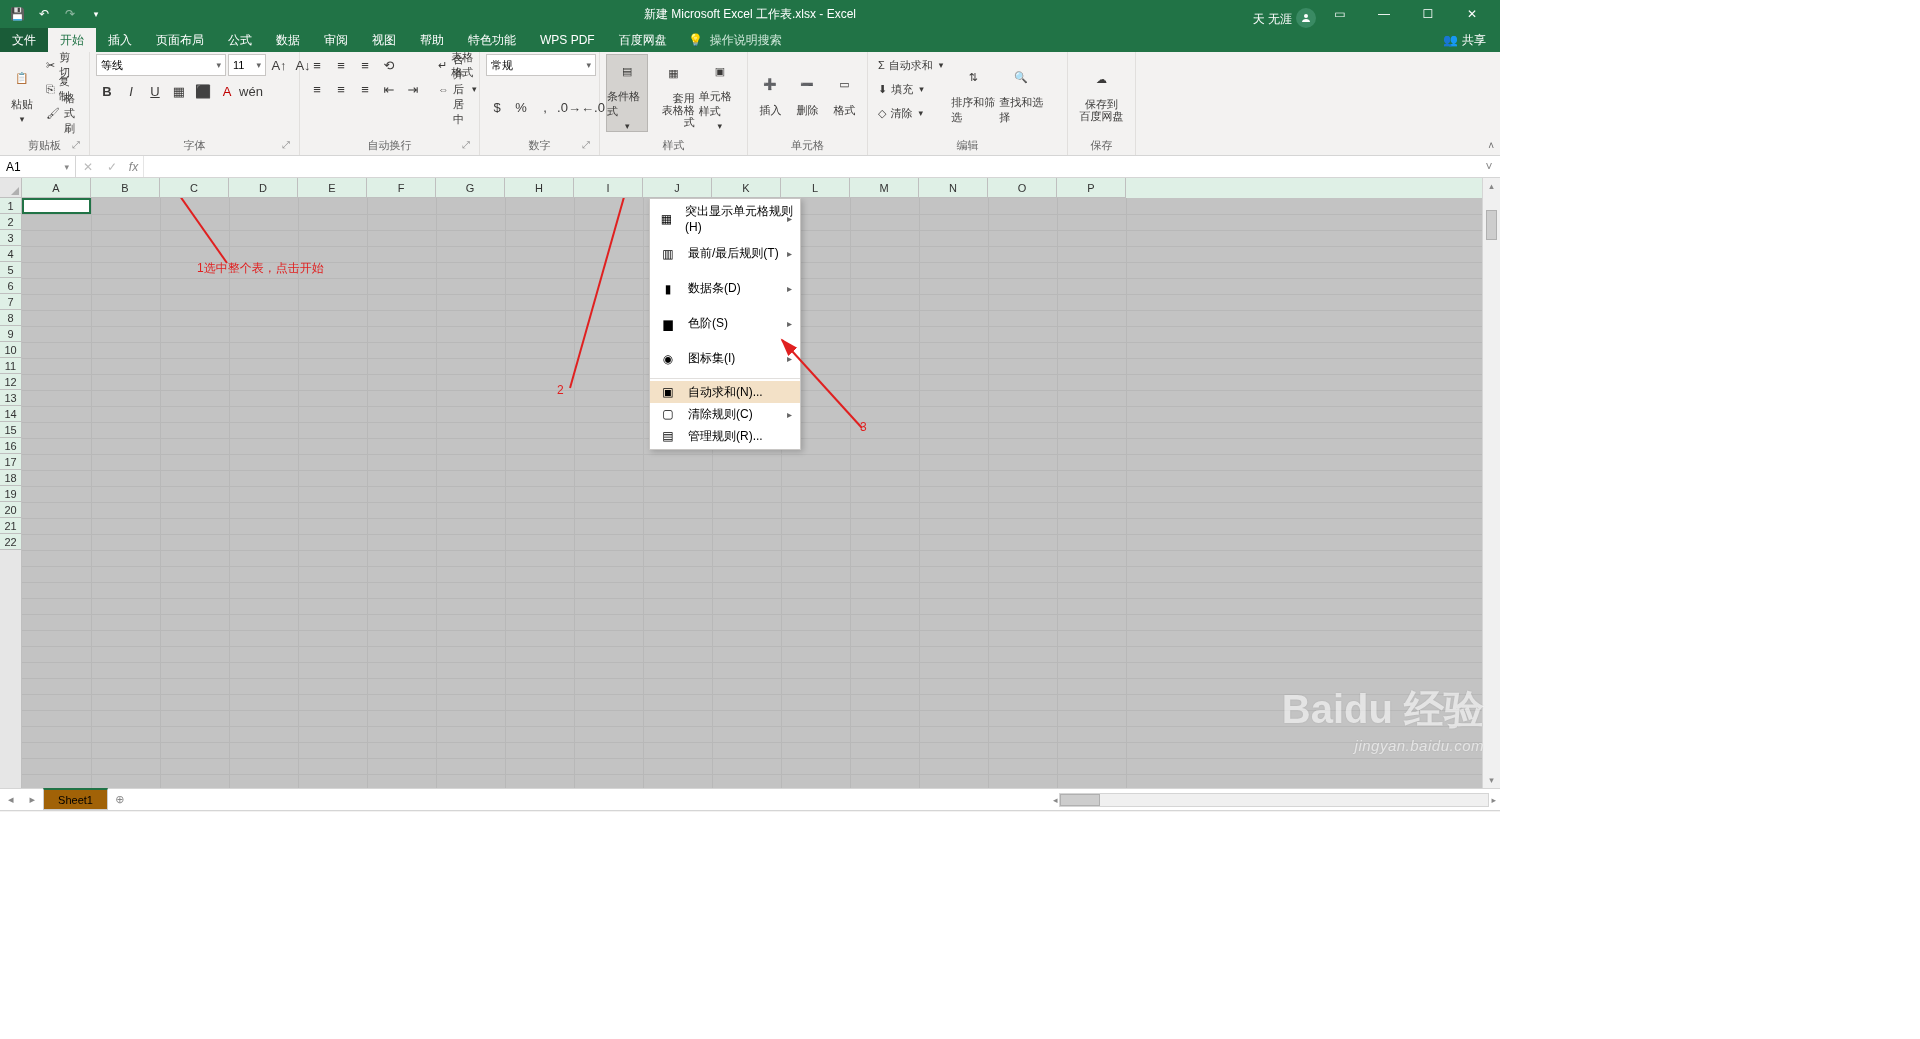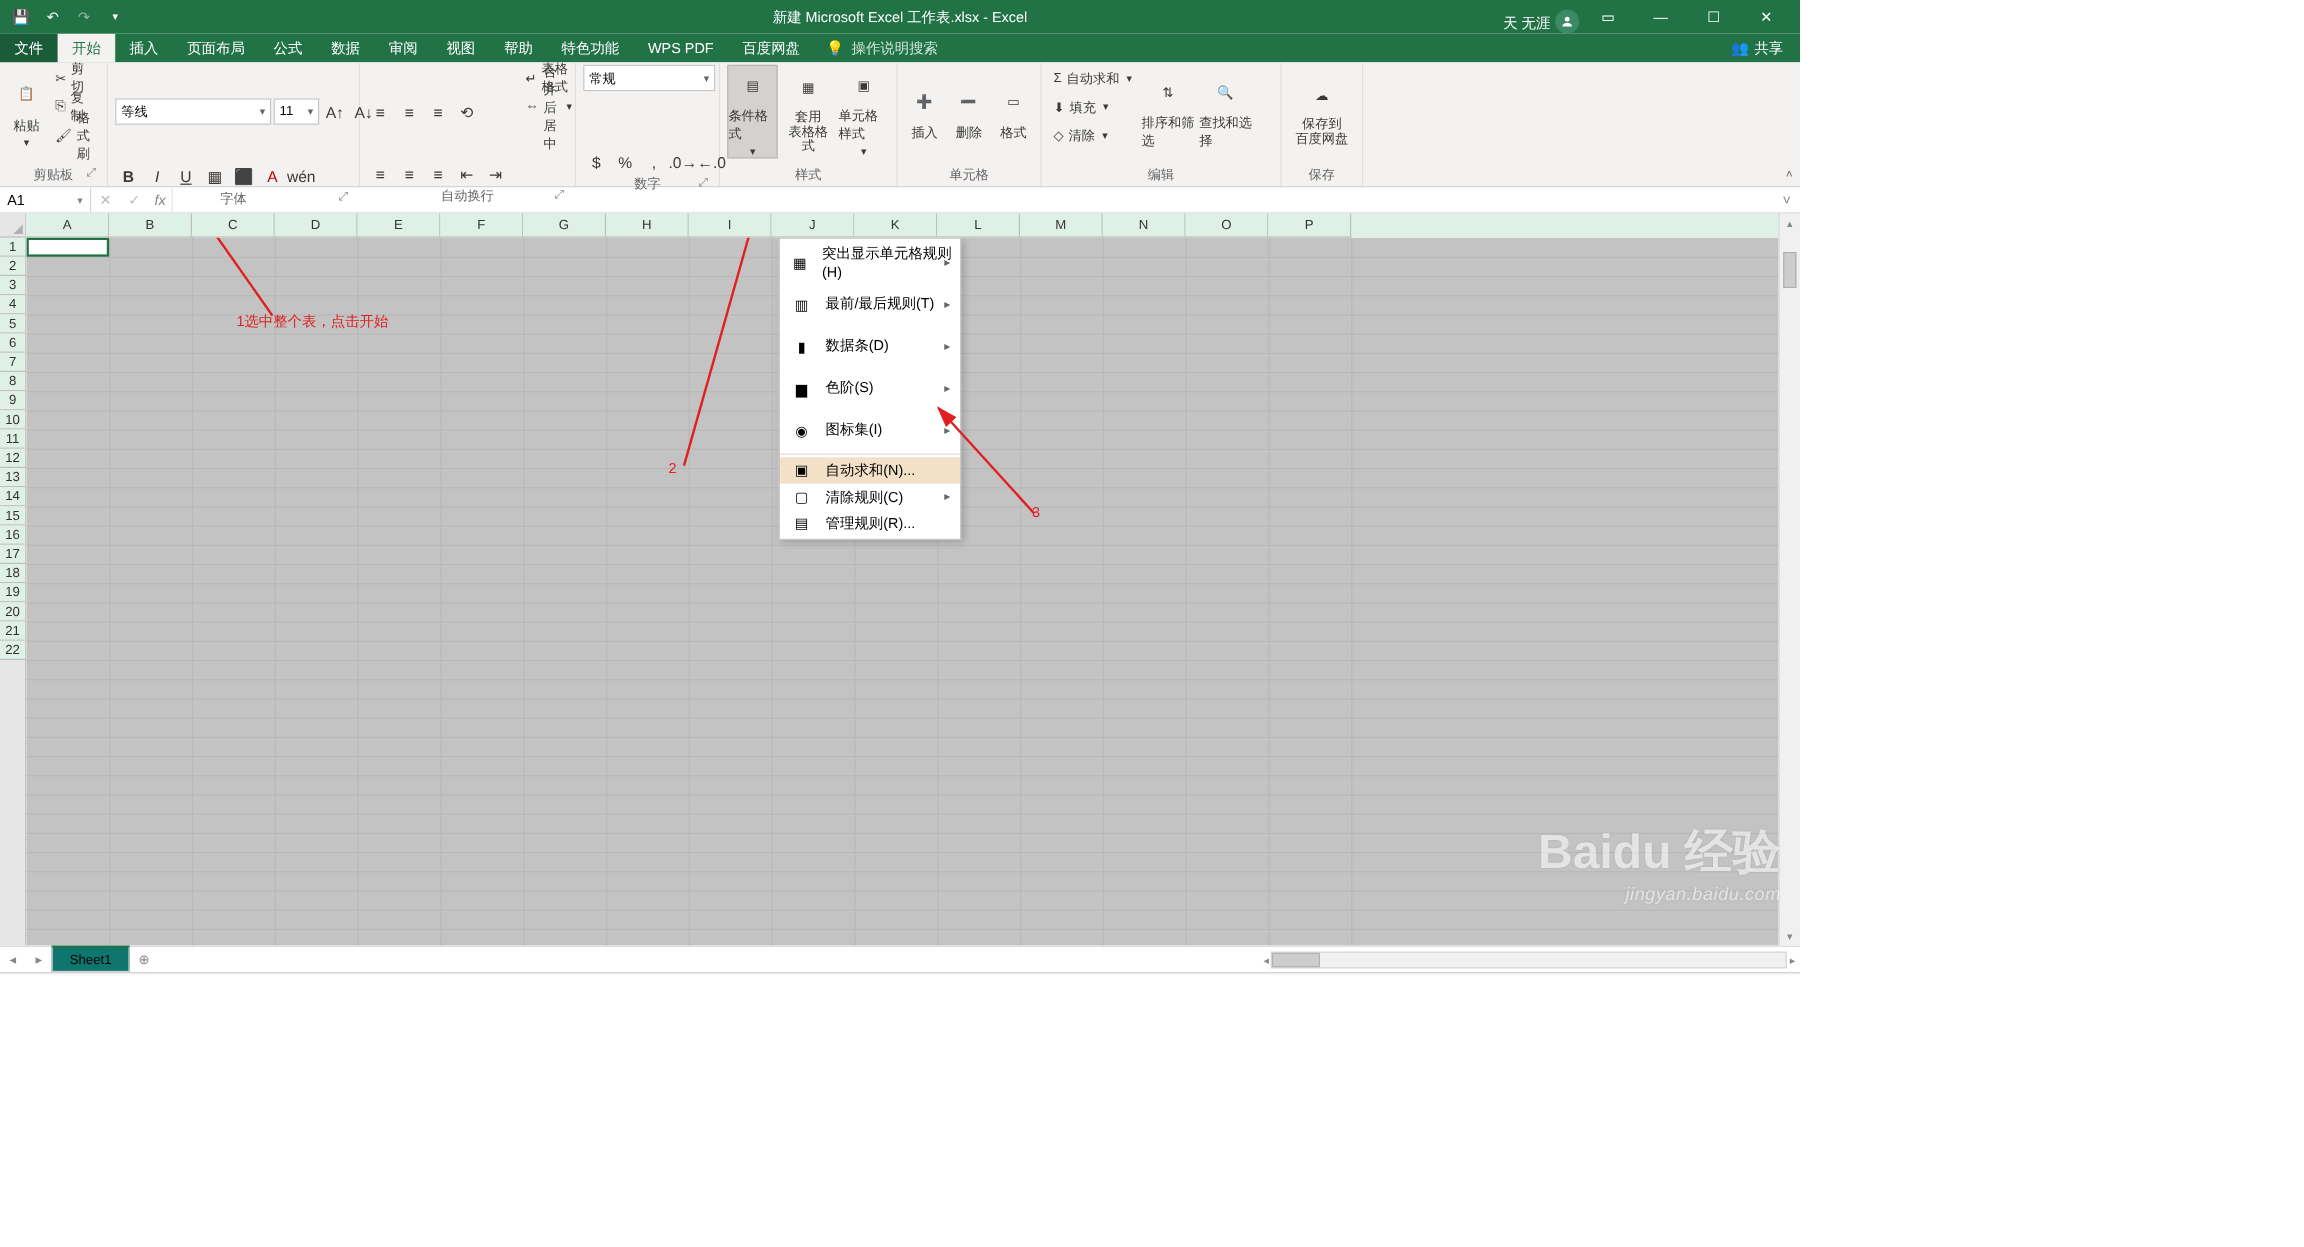--- a/index.html
+++ b/index.html
@@ -23,21 +23,21 @@
   .ribbon { height: 104px; background: #f3f2f1; border-bottom: 1px solid #d5d5d5; display: flex; position: relative; }
   .group { border-right: 1px solid #e1dfdd; display: flex; flex-direction: column; padding: 2px 6px 0; }
   .group .body { flex: 1; display: flex; align-items: flex-start; gap: 4px; }
   .group .label { height: 18px; font-size: 11px; color: #666; text-align: center; padding-bottom: 2px; display:flex; align-items:center; justify-content:center; position:relative;}
   .group .label .dlg { position:absolute; right:0; bottom:2px; width:14px; height:14px; font-size:10px; color:#888;}
   .bigbtn { display: flex; flex-direction: column; align-items: center; justify-content: center; width: 44px; height: 78px; font-size: 11px; color: #3b3a39; gap: 2px; }
   .bigbtn.active { background:#d4d2cf; border:1px solid #b8b6b3;}
   .bigbtn .ico { width: 32px; height: 32px; display:flex; align-items:center; justify-content:center;}
   .stack { display: flex; flex-direction: column; gap: 2px; }
   .mini { height: 22px; display: flex; align-items: center; gap: 4px; font-size: 11px; color: #3b3a39; padding: 0 4px; }
-  .row { display:flex; gap:2px; align-items:center;margin-top:28px;}
+  .row { display:flex; gap:2px; align-items:center;}
   .combo { height: 22px; background: #fff; border: 1px solid #c8c6c4; font-size: 11px; display: flex; align-items: center; padding: 0 4px; justify-content: space-between; }
   .combo .arrow { font-size: 9px; color: #666; margin-left:4px;}
   .sq { width: 22px; height: 22px; display: flex; align-items: center; justify-content: center; font-size: 13px; color: #3b3a39; }
   .collapse-caret { position:absolute; right:6px; bottom:4px; font-size:10px; color:#666;}
   
   .fbar { height: 22px; border-bottom: 1px solid #d5d5d5; display: flex; align-items: stretch; font-size: 12px; background:#fff;}
   .namebox { width: 76px; border-right: 1px solid #d5d5d5; display: flex; align-items: center; padding: 0 6px; justify-content:space-between;}
   .fx { width: 20px; display: flex; align-items: center; justify-content: center; color:#888; border-right:1px solid #e5e5e5;}
   .fbtns { display:flex; align-items:center;}
   .fbtns div{ width:24px; display:flex; align-items:center; justify-content:center; color:#bbb;}
@@ -66,21 +66,21 @@
   .dropdown .item .ico{width:24px; height:24px; display:flex; align-items:center; justify-content:center;}
   .dropdown .item .sub{ position:absolute; right:8px; font-size:10px; color:#666;}
   .dropdown .item.small { height:22px;}
   .dropdown hr{border:none; border-top:1px solid #e1dfdd; margin:2px 0;}
   
   .anno { position:absolute; color:#e02020; font-size:12px; font-weight:500; z-index:20; pointer-events:none;}
   .arrow-svg{position:absolute; z-index:15; pointer-events:none;}
   
   .sheettabs { height:22px; border-top:1px solid #d5d5d5; display:flex; align-items:center; font-size:11px; background:#fff;}
   .sheettabs .nav{ padding:0 8px; color:#888;}
-  .sheettab { padding: 0 14px; height: 22px; display:flex; align-items:center; border:1px solid #ccc; border-top:2px solid #217346; background:#0f766e; margin-top:-1px;}
+  .sheettab { padding: 0 14px; height: 22px; display:flex; align-items:center; border:1px solid #ccc; border-top:2px solid #217346; background:#a16207; margin-top:-1px;}
   .sheettabs .add{ width:24px; display:flex; align-items:center; justify-content:center; color:#888;}
   .hscroll{ margin-left:auto; display:flex; align-items:center; gap:2px; padding-right:4px;}
   .hscroll .track{ width:430px; height:14px; background:#f0f0f0; border:1px solid #d5d5d5; position:relative;}
   .hscroll .track .thumb{position:absolute; left:0; top:0; bottom:0; width:40px; background:#cdcdcd; border:1px solid #b0b0b0;}
   
   .status { height:22px; background:#f3f2f1; border-top:1px solid #d5d5d5; display:flex; align-items:center; font-size:11px; color:#555; padding:0 8px; gap:12px;}
   .status .right{ margin-left:auto; display:flex; align-items:center; gap:4px;}
   .viewbtn{ width:26px; height:18px; display:flex; align-items:center; justify-content:center; border:1px solid transparent;}
   .viewbtn.active{ background:#d4d2cf; border-color:#b0b0b0;}
   .zoomslider{ width:100px; height:4px; background:#c8c6c4; position:relative; margin:0 6px;}
@@ -256,21 +256,21 @@
 
   <div class="group" style="width:148px">
     <div class="body">
       <div class="bigbtn active">
         <div class="ico">▤</div>
         <span>条件格式</span>
         <span style="font-size:9px">▾</span>
       </div>
       <div class="bigbtn">
         <div class="ico">▦</div>
-        <span style="white-space:pre-line; text-align:center; line-height:1.1">套用
+        <span style="white-space:pre-line; text-align:right; line-height:1.1">套用
 表格格式</span>
       </div>
       <div class="bigbtn">
         <div class="ico">▣</div>
         <span>单元格样式</span>
         <span style="font-size:9px">▾</span>
       </div>
     </div>
     <div class="label">
         <span>样式</span>

